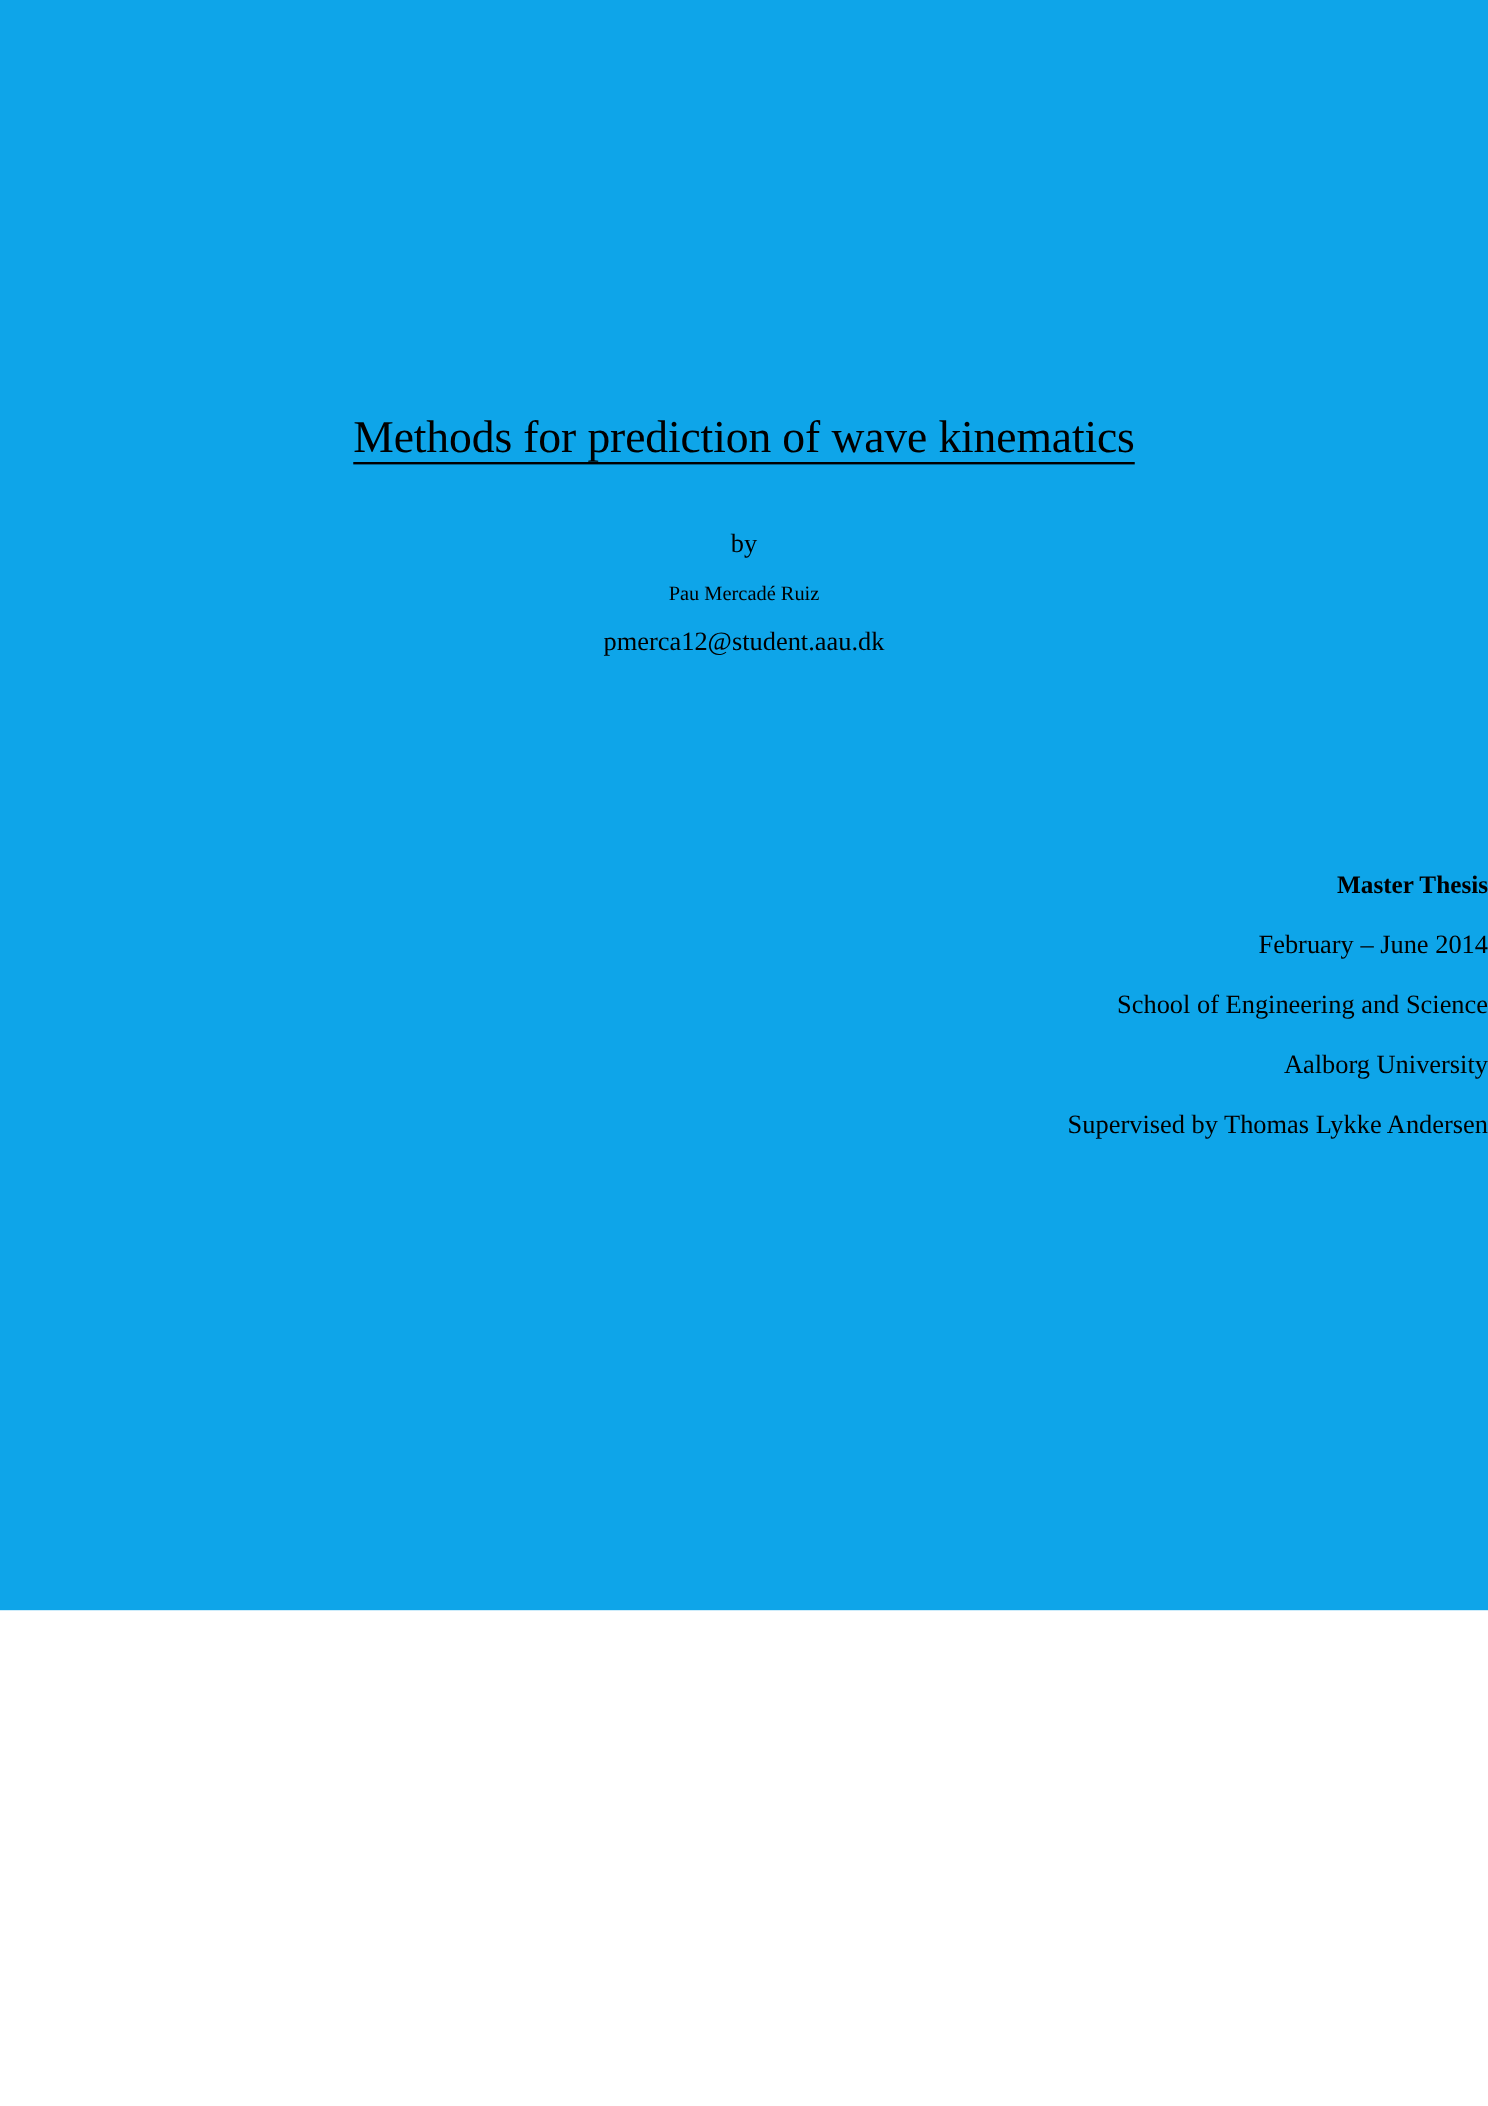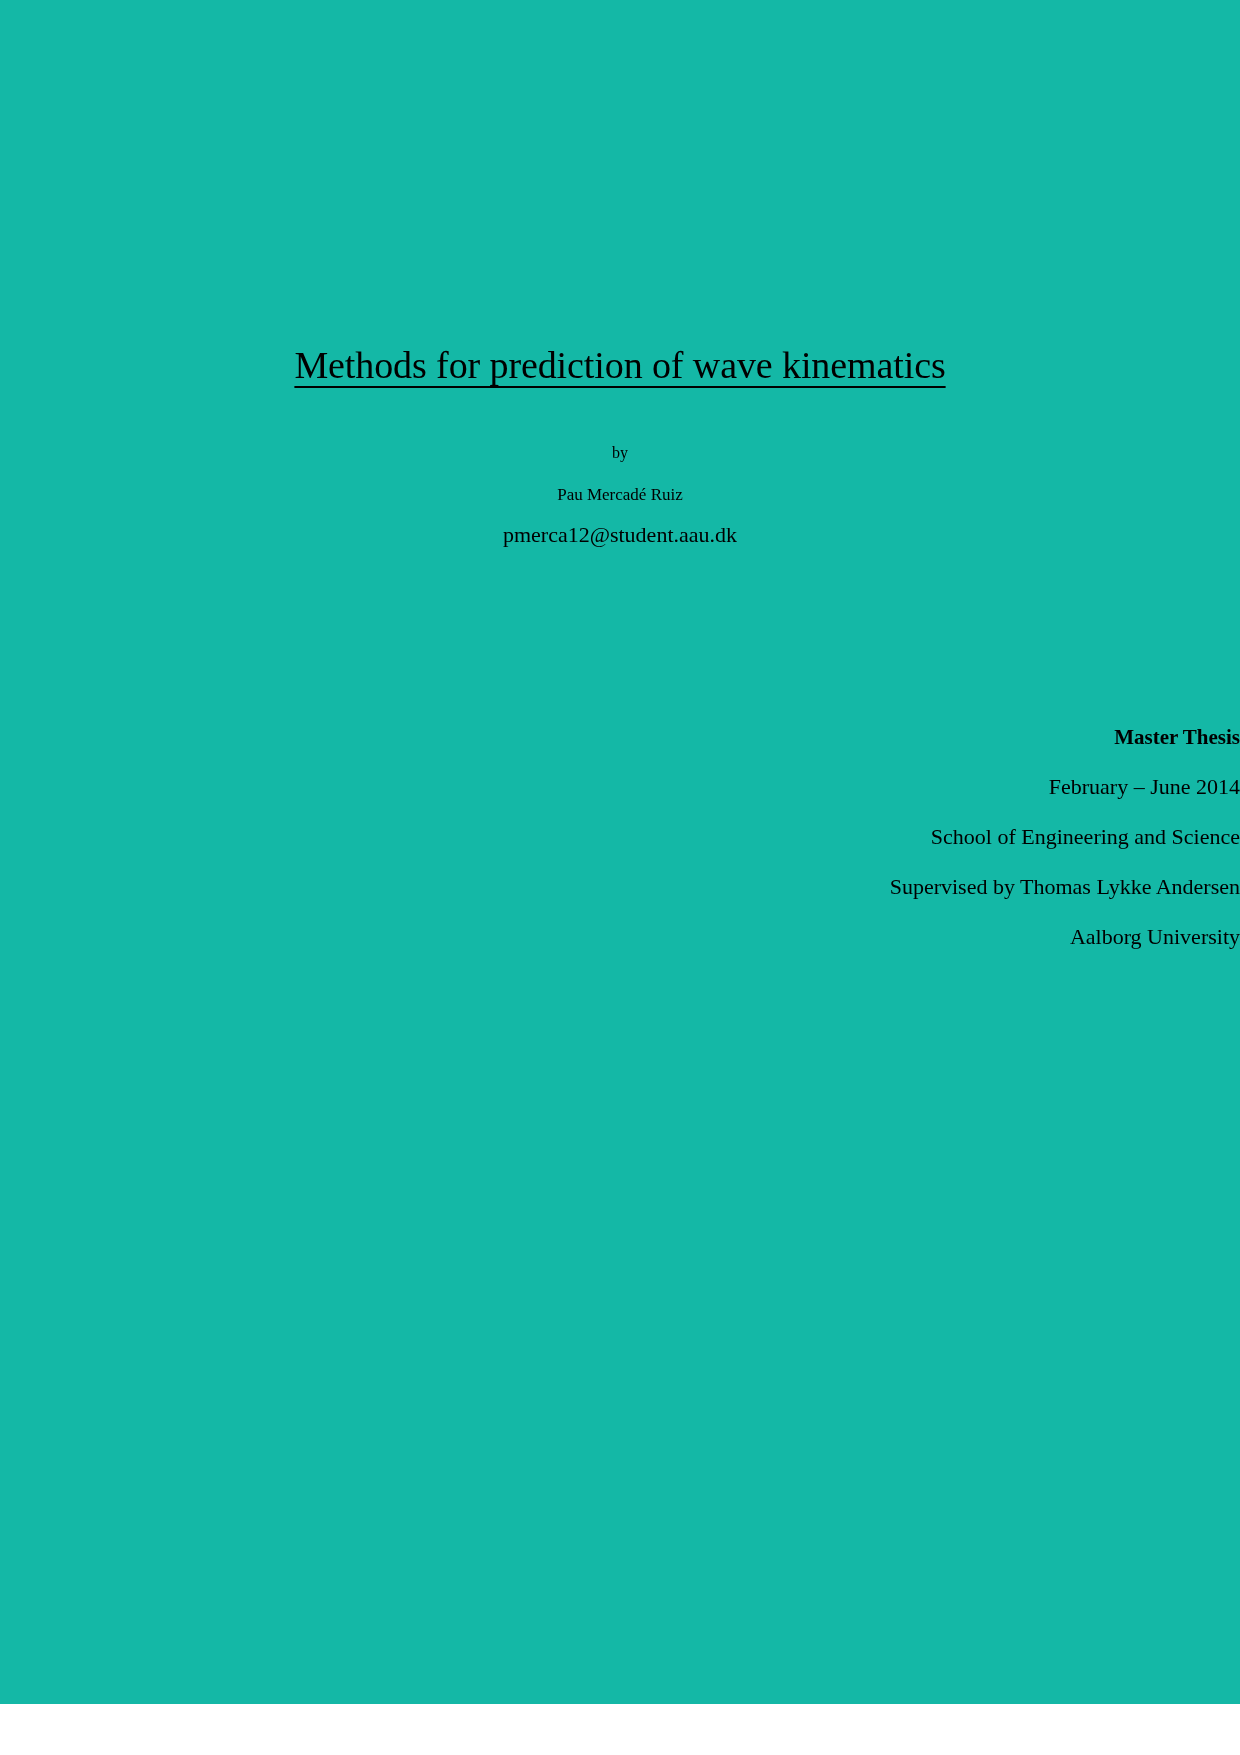--- a/index.html
+++ b/index.html
@@ -11,23 +11,23 @@
 
   body {
     font-family: "Liberation Serif", "DejaVu Serif", serif;
     color: #000000;
     -webkit-font-smoothing: antialiased;
   }
 
   .page {
     position: relative;
     width: 1240px;
-    height: 1704px;
+    height: 1342px;
     margin: 0 auto;
-    background: #14b8a6;
+    background: #0ea5e9;
     overflow: hidden;
     box-sizing: border-box;
   }
 
   
   .title-block {
     position: absolute;
     top: 318px;
     left: 0;
     width: 1240px;
@@ -49,21 +49,21 @@
   
   .author-block {
     position: absolute;
     top: 432px;
     left: 0;
     width: 1240px;
     text-align: center;
   }
 
   .byline {
-    font-size: 16px;
+    font-size: 22px;
     line-height: 42px;
     font-weight: 400;
   }
 
   .author-name {
     font-size: 17px;
     line-height: 41px;
     font-weight: 400;
   }
 
@@ -114,19 +114,19 @@
   <div class="author-block">
     <div class="byline">by</div>
     <div class="author-name">Pau Mercadé Ruiz</div>
     <div class="author-email">pmerca12@student.aau.dk</div>
   </div>
 
   <div class="meta-block">
     <div class="meta-line is-bold">Master Thesis</div>
     <div class="meta-line">February – June 2014</div>
     <div class="meta-line">School of Engineering and Science</div>
+    <div class="meta-line">Aalborg University</div>
     <div class="meta-line">Supervised by Thomas Lykke Andersen</div>
-    <div class="meta-line">Aalborg University</div>
   </div>
 
   <div class="page-blank-area"></div>
 
 </div>
 
 </body></html>

